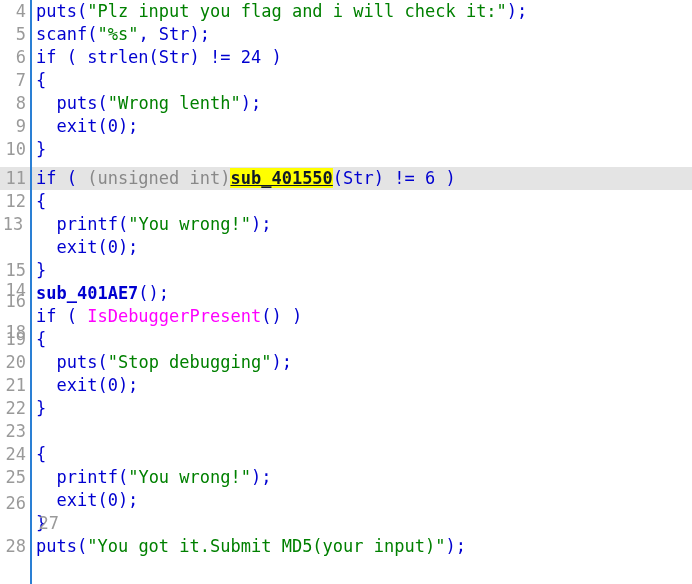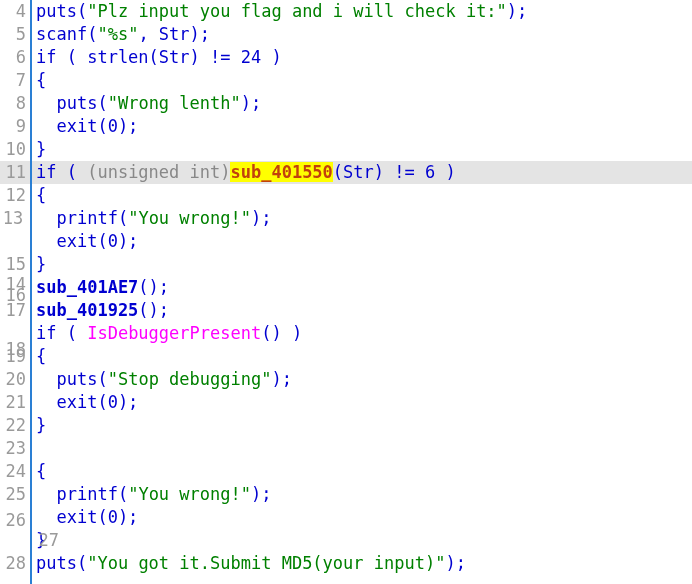--- a/index.html
+++ b/index.html
@@ -24,20 +24,21 @@
   .code-line {
     position: relative;
     height: 23px;
     line-height: 23px;
     white-space: pre;
     font-size: 17px;
     font-family: "DejaVu Sans Mono", monospace;
   }
   .code-line.selected {
     background: #e4e4e4;
+    margin-top: 6px;
   }
 
   
   .gutter {
     position: absolute;
     left: 0;
     top: 0;
     width: 26px;
     text-align: right;
     color: #9a9a9a;
@@ -67,23 +68,24 @@
   }
 
   
   .kw       { color: #0000d0; }            
   .fn       { color: #0000d0; }            
   .str      { color: #008000; }            
   .cast     { color: #888888; }            
   .api      { color: #ff00ff; }            
   .sub      { color: #0000d0; font-weight: bold; }  
   .sub-hl   {
-    color: #c2410c;
+    color: #0f172a;
     font-weight: bold;
     background: #ffff00;
+    text-decoration: underline;
   }
 </style>
 </head>
 <body>
 
 <div id="editor">
   <div class="gutter-rule"></div>
   <div id="lines-host">
       <div class="code-line"><span class="gutter" style="top: 0px;">4</span><span class="code-text"><span class="fn">puts</span><span class="kw">(</span><span class="str">"Plz input you flag and i will check it:"</span><span class="kw">);</span></span></div>
       <div class="code-line"><span class="gutter" style="top: 0px;">5</span><span class="code-text"><span class="fn">scanf</span><span class="kw">(</span><span class="str">"%s"</span><span class="kw">, Str);</span></span></div>
@@ -91,21 +93,20 @@
       <div class="code-line"><span class="gutter" style="top: 0px;">7</span><span class="code-text"><span class="kw">{</span></span></div>
       <div class="code-line"><span class="gutter" style="top: 0px;">8</span><span class="code-text"><span class="kw">  </span><span class="fn">puts</span><span class="kw">(</span><span class="str">"Wrong lenth"</span><span class="kw">);</span></span></div>
       <div class="code-line"><span class="gutter" style="top: 0px;">9</span><span class="code-text"><span class="kw">  exit(0);</span></span></div>
       <div class="code-line"><span class="gutter" style="top: 0px;">10</span><span class="code-text"><span class="kw">}</span></span></div>
       <div class="code-line selected"><span class="gutter" style="top: 0px;">11</span><span class="code-text"><span class="kw">if ( </span><span class="cast">(unsigned int)</span><span class="sub-hl">sub_401550</span><span class="kw">(Str) != 6 )</span></span></div>
       <div class="code-line"><span class="gutter" style="top: 0px;">12</span><span class="code-text"><span class="kw">{</span></span></div>
       <div class="code-line"><span class="gutter" style="top: 0px; text-align: center;">13</span><span class="code-text"><span class="kw">  </span><span class="fn">printf</span><span class="kw">(</span><span class="str">"You wrong!"</span><span class="kw">);</span></span></div>
       <div class="code-line"><span class="gutter" style="top: 0px; margin-top: 43px;">14</span><span class="code-text"><span class="kw">  exit(0);</span></span></div>
       <div class="code-line"><span class="gutter" style="top: 0px;">15</span><span class="code-text"><span class="kw">}</span></span></div>
       <div class="code-line"><span class="gutter" style="top: 8px;">16</span><span class="code-text"><span class="sub">sub_401AE7</span><span class="kw">();</span></span></div>
-      <div class="code-line"><span class="gutter" style="top: 0px;">17</span><span class="code-text"><span class="sub">sub_401925</span><span class="kw">();</span></span></div>
       <div class="code-line"><span class="gutter" style="top: 16px;">18</span><span class="code-text"><span class="kw">if ( </span><span class="api">IsDebuggerPresent</span><span class="kw">() )</span></span></div>
       <div class="code-line"><span class="gutter" style="top: 0px;">19</span><span class="code-text"><span class="kw">{</span></span></div>
       <div class="code-line"><span class="gutter" style="top: 0px;">20</span><span class="code-text"><span class="kw">  </span><span class="fn">puts</span><span class="kw">(</span><span class="str">"Stop debugging"</span><span class="kw">);</span></span></div>
       <div class="code-line"><span class="gutter" style="top: 0px;">21</span><span class="code-text"><span class="kw">  exit(0);</span></span></div>
       <div class="code-line"><span class="gutter" style="top: 0px;">22</span><span class="code-text"><span class="kw">}</span></span></div>
       <div class="code-line"><span class="gutter" style="top: 0px;">23</span></div>
       <div class="code-line"><span class="gutter" style="top: 0px;">24</span><span class="code-text"><span class="kw">{</span></span></div>
       <div class="code-line"><span class="gutter" style="top: 0px;">25</span><span class="code-text"><span class="kw">  </span><span class="fn">printf</span><span class="kw">(</span><span class="str">"You wrong!"</span><span class="kw">);</span></span></div>
       <div class="code-line"><span class="gutter" style="top: 3px;">26</span><span class="code-text"><span class="kw">  exit(0);</span></span></div>
       <div class="code-line"><span class="gutter" style="top: 0px; padding-left: 33px;">27</span><span class="code-text"><span class="kw">}</span></span></div>

